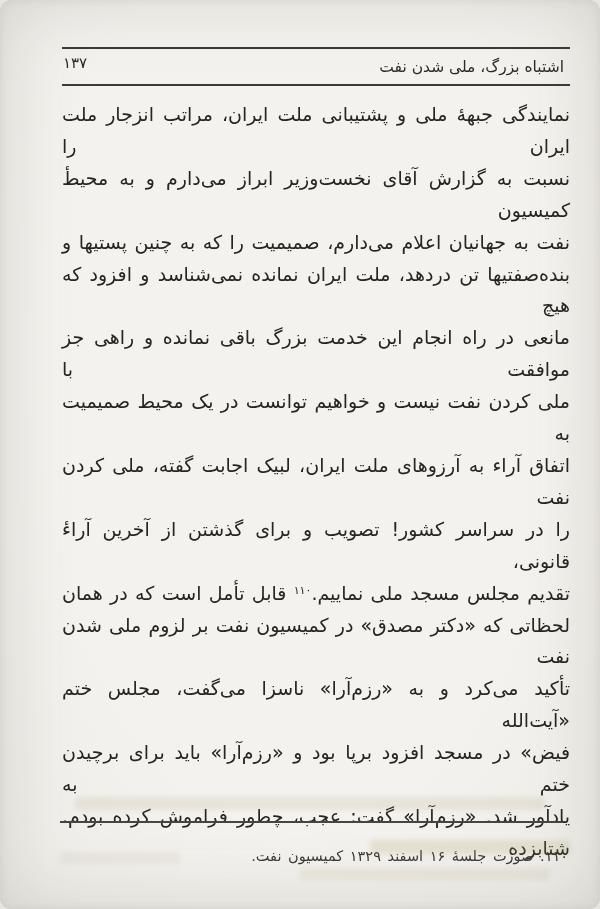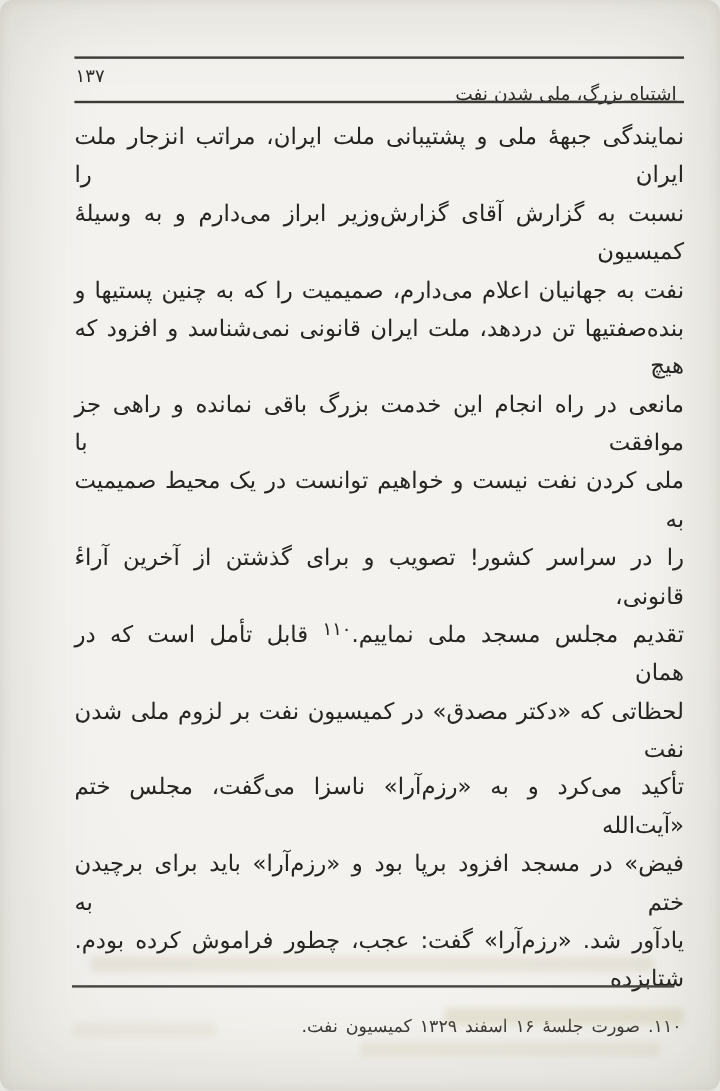--- a/index.html
+++ b/index.html
@@ -38,45 +38,44 @@
   .page-number {
     position: absolute;
     top: 54px;
     left: 63px;
     font-size: 15px;
     letter-spacing: 2px;
     color: #2b2a26;
   }
   .running-title {
     position: absolute;
-    top: 69px;
+    top: 58px;
     right: 36px;
     font-size: 15.5px;
     color: #2b2a26;
-    text-decoration: underline;
   }
 
   
   .body-text {
     position: absolute;
     top: 99px;
     right: 30px;
     left: 62px;
     font-size: 19px;
     line-height: 31.9px;
     color: #262521;
   }
   .body-text .line {
     text-align: justify;
     text-align-last: justify;
     white-space: normal;
     word-spacing: 1px;
   }
   .body-text sup {
-    font-size: 15px;
+    font-size: 11px;
     line-height: 0;
     vertical-align: 6px;
     letter-spacing: 1px;
   }
 
   
   .footnote-rule {
     position: absolute;
     top: 821px;
     left: 60px;
@@ -117,25 +116,26 @@
   <div class="rule rule-top"></div>
 
   <div class="page-number">۱۳۷</div>
 
   <div class="running-title">اشتباه بزرگ، ملی شدن نفت</div>
 
   <div class="rule rule-bottom"></div>
 
   <div class="body-text">
       <div class="line">نمایندگی جبههٔ ملی و پشتیبانی ملت ایران، مراتب انزجار ملت ایران را</div>
-      <div class="line">نسبت به گزارش آقای گزارش‌وزیر ابراز می‌دارم و به وسیلهٔ کمیسیون</div>
+      <div class="line">نسبت به گزارش آقای نخست‌وزیر ابراز می‌دارم و به محیطٔ کمیسیون</div>
       <div class="line">نفت به جهانیان اعلام می‌دارم، صمیمیت را که به چنین پستیها و</div>
-      <div class="line">بنده‌صفتیها تن دردهد، ملت ایران قانونی نمی‌شناسد و افزود که هیچ</div>
+      <div class="line">بنده‌صفتیها تن دردهد، ملت ایران نمانده نمی‌شناسد و افزود که هیچ</div>
       <div class="line">مانعی در راه انجام این خدمت بزرگ باقی نمانده و راهی جز موافقت با</div>
       <div class="line">ملی کردن نفت نیست و خواهیم توانست در یک محیط صمیمیت به</div>
+      <div class="line">اتفاق آراء به آرزوهای ملت ایران، لبیک اجابت گفته، ملی کردن نفت</div>
       <div class="line">را در سراسر کشور! تصویب و برای گذشتن از آخرین آراءٔ قانونی،</div>
       <div class="line"><span>تقدیم مجلس مسجد ملی نماییم.</span><sup>۱۱۰</sup><span> قابل تأمل است که در همان</span></div>
       <div class="line">لحظاتی که «دکتر مصدق» در کمیسیون نفت بر لزوم ملی شدن نفت</div>
       <div class="line">تأکید می‌کرد و به «رزم‌آرا» ناسزا می‌گفت، مجلس ختم «آیت‌الله</div>
       <div class="line">فیض» در مسجد افزود برپا بود و «رزم‌آرا» باید برای برچیدن ختم به</div>
       <div class="line">یادآور شد. «رزم‌آرا» گفت: عجب، چطور فراموش کرده بودم. شتابزده</div>
     </div>
 
   <div class="footnote-rule"></div>
 

